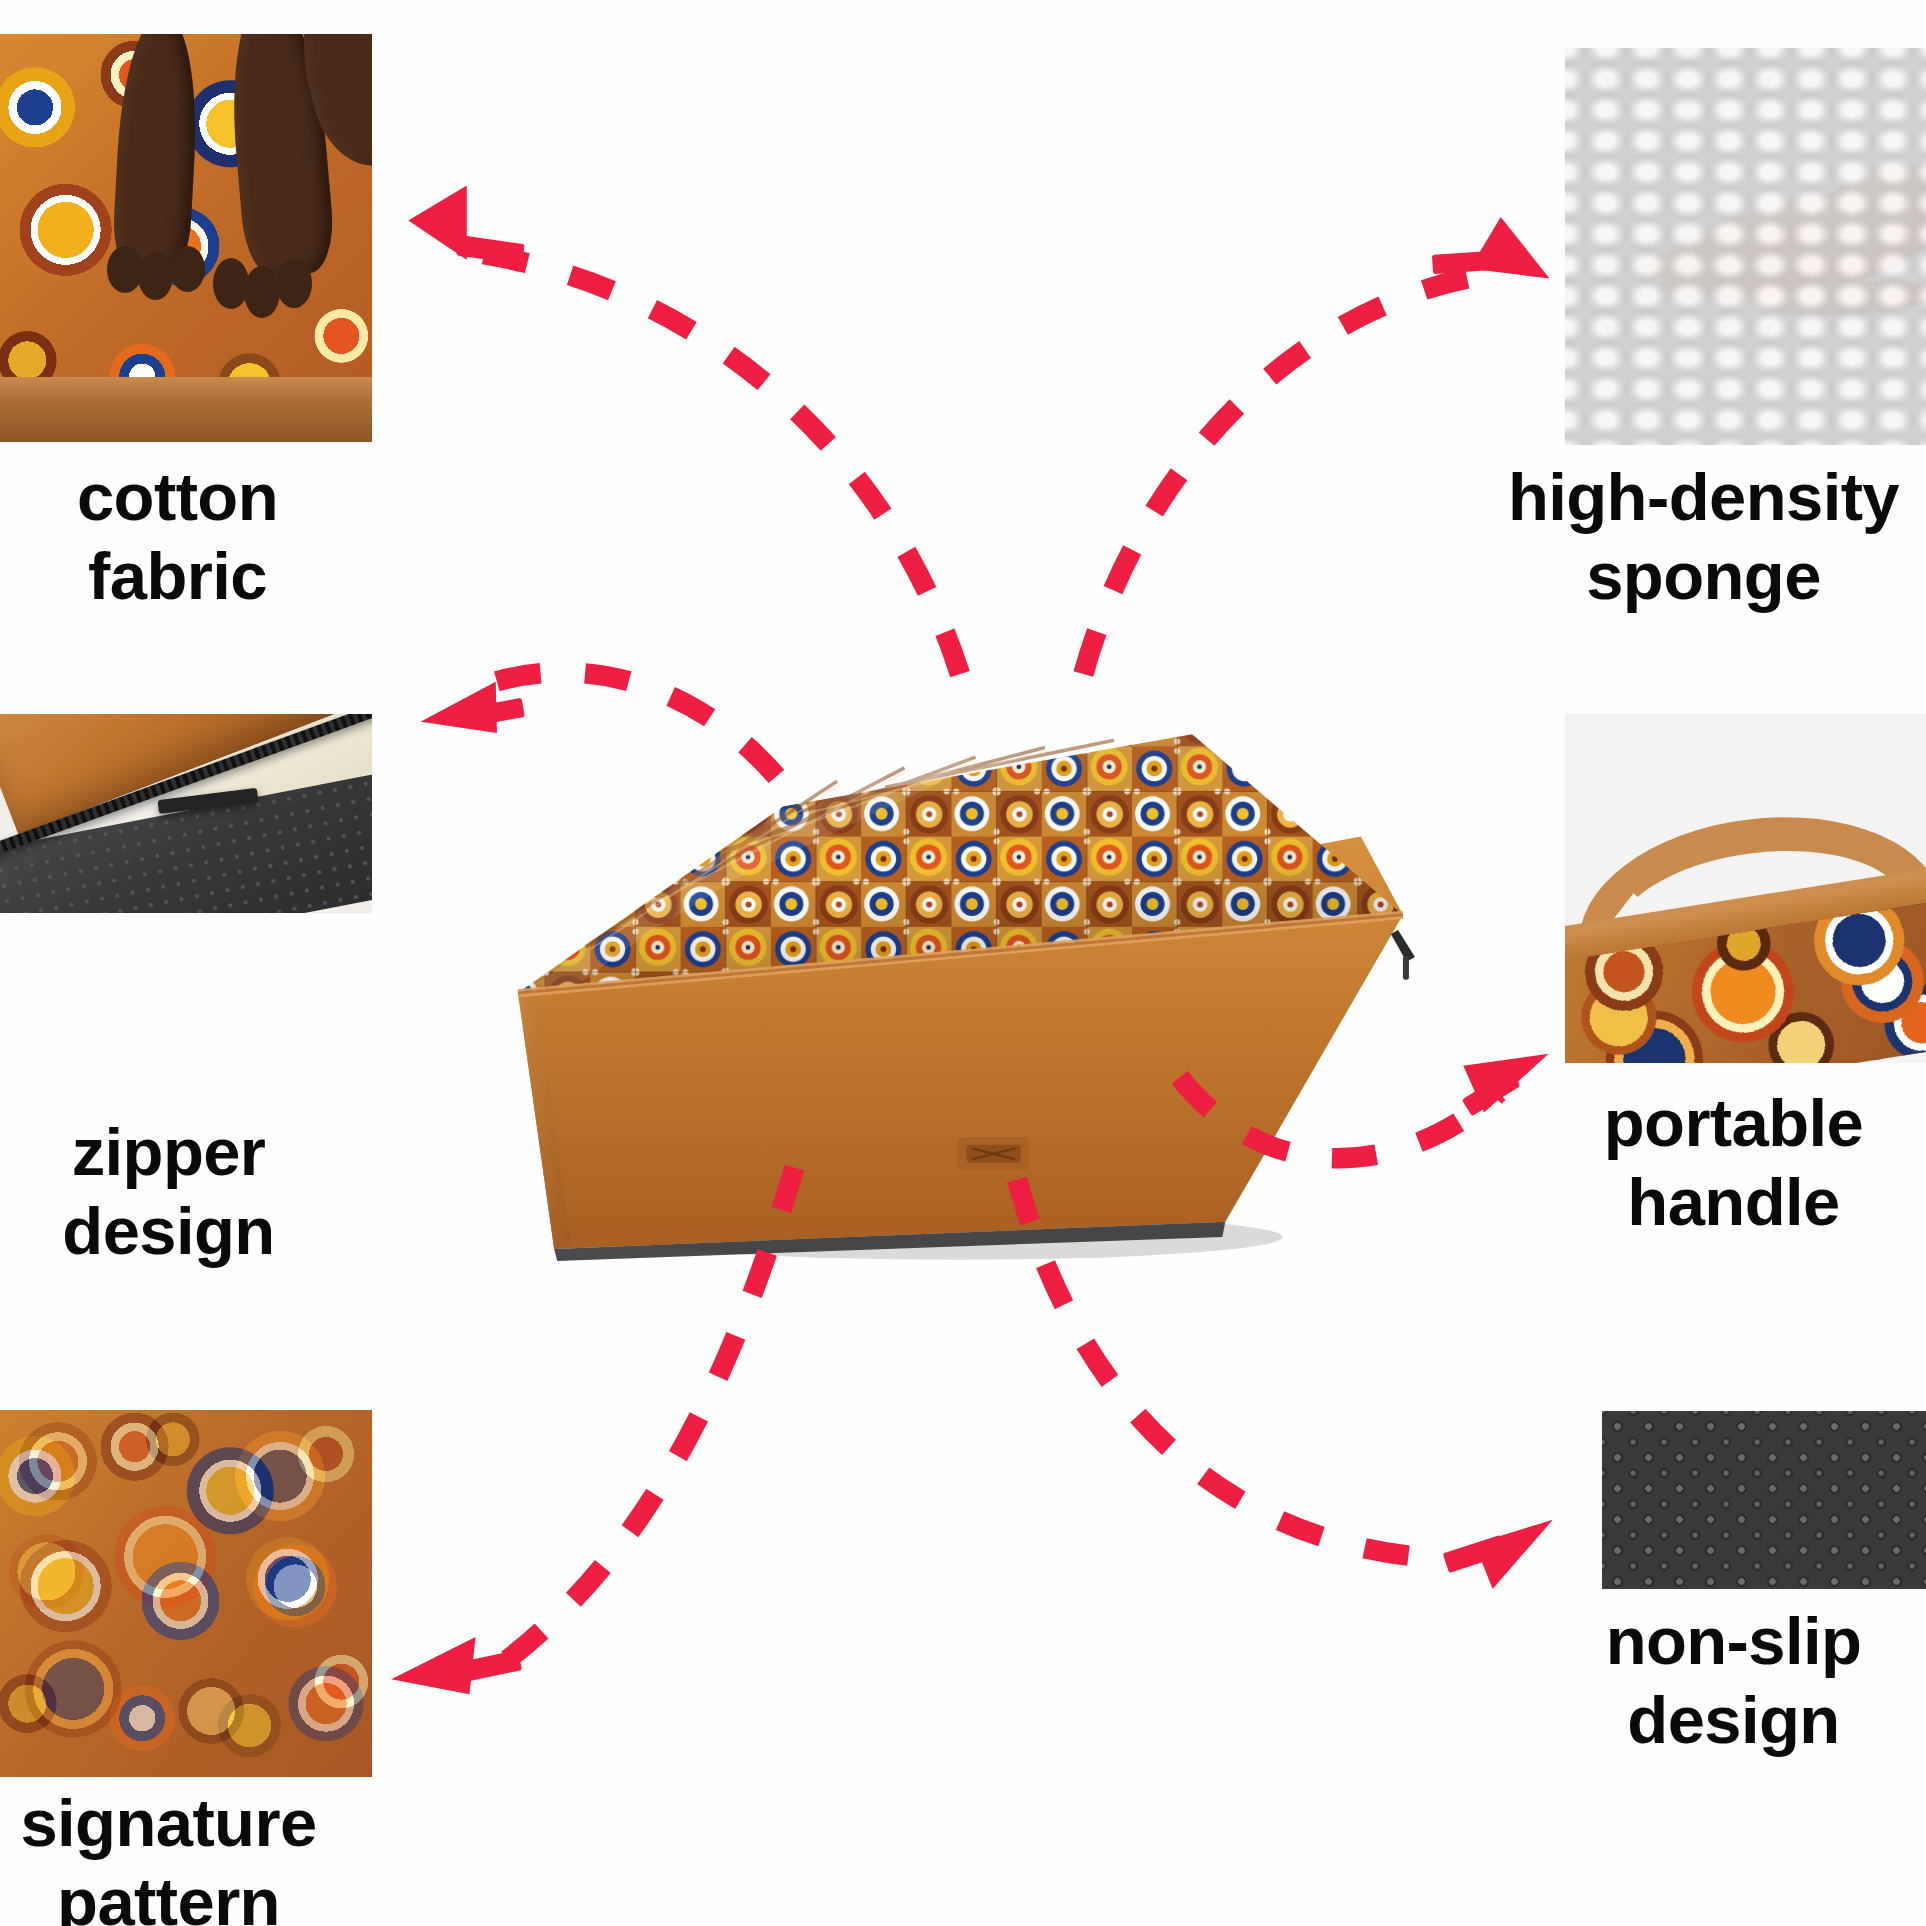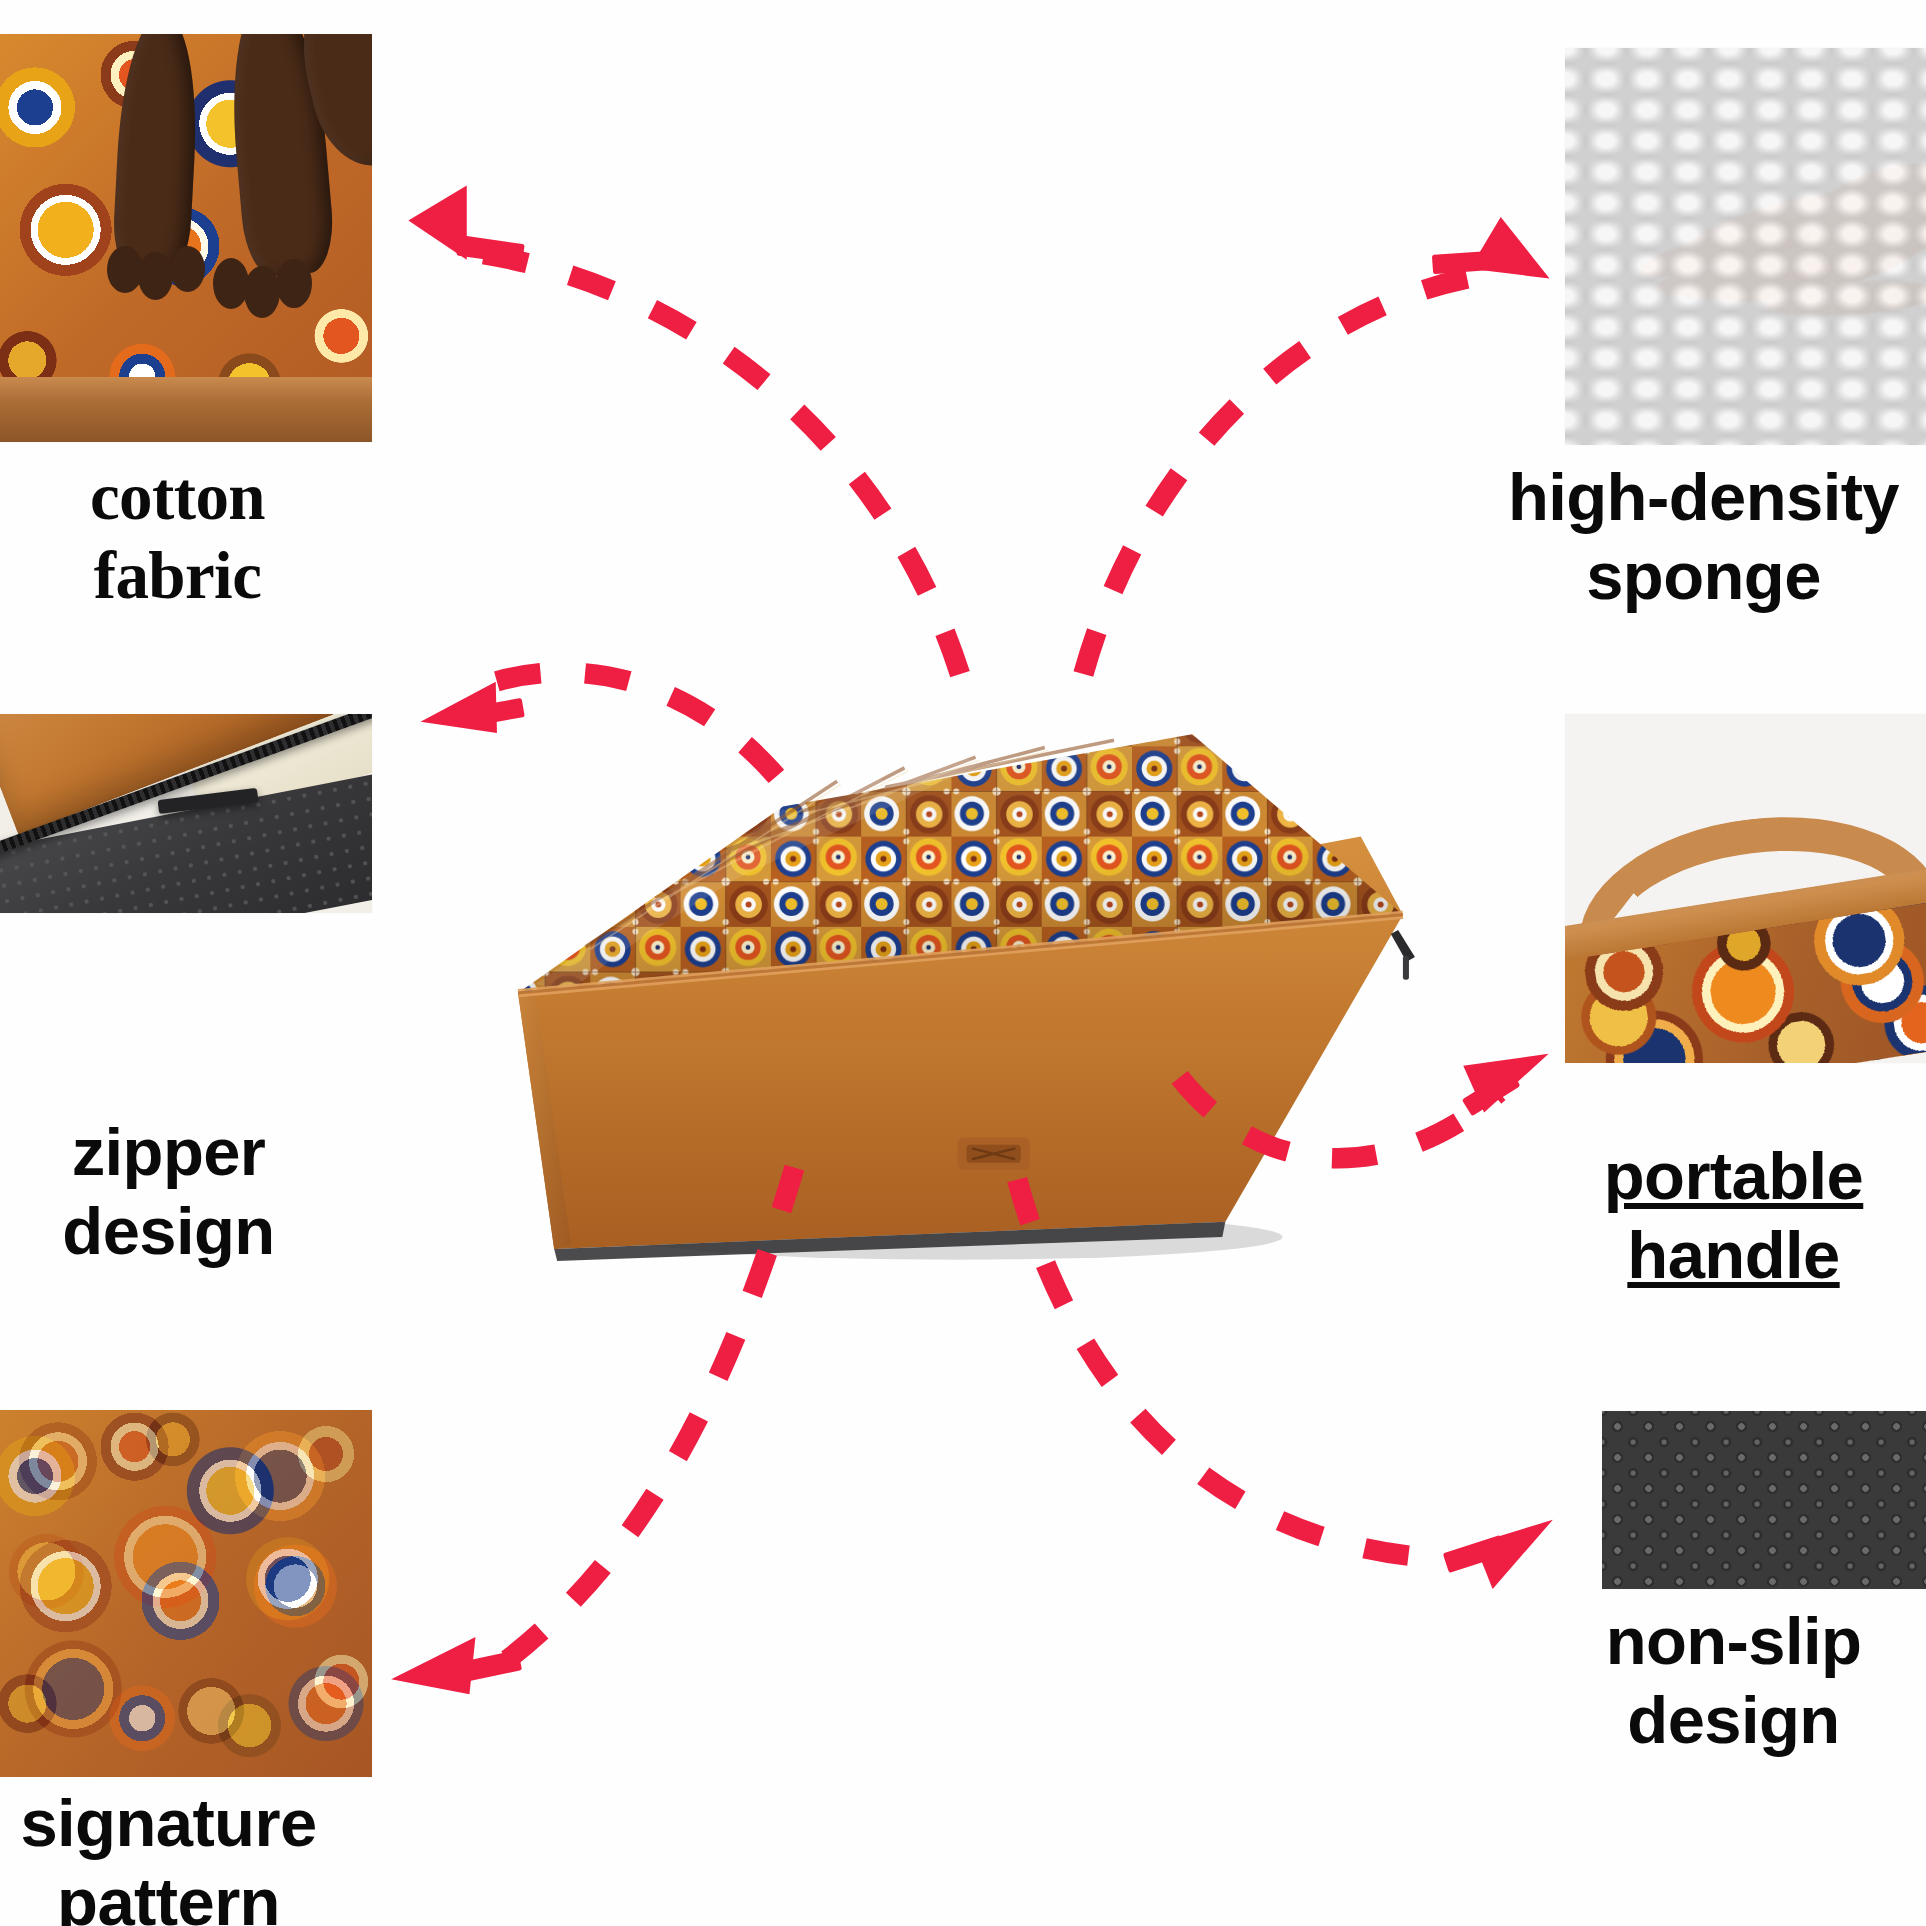--- a/index.html
+++ b/index.html
@@ -192,21 +192,21 @@
       <div class="toe" style="left:149px;top:218px;width:35px;height:48px;"></div>
       <div class="toe" style="left:181px;top:212px;width:35px;height:46px;"></div>
 
       <div class="leg" style="left:246px;top:-36px;width:90px;height:277px;transform:rotate(-5deg);"></div>
       <div class="toe" style="left:224px;top:224px;width:36px;height:51px;"></div>
       <div class="toe" style="left:255px;top:232px;width:36px;height:52px;"></div>
       <div class="toe" style="left:287px;top:225px;width:36px;height:49px;"></div>
 
       <div class="leg" style="left:319px;top:-48px;width:102px;height:181px;transform:rotate(-14deg);border-radius:40% 40% 50% 50%/50% 50% 40% 40%;"></div>
     </div>
-    <div class="cap left" style="left:0px;top:457px;width:355px;font-family:Liberation Serif, serif;">cotton
+    <div class="cap left" style="left:0px;top:457px;width:355px;">cotton
 fabric</div>
   </div>
 
   <div class="panel">
     <div class="thumb sponge" style="left:1565px;top:48px;width:379px;height:397px;">
       <div class="hand" style="left:102px;top:150px;width:277px;height:96px;transform:rotate(-12deg);"></div>
       <div class="hand" style="left:72px;top:181px;width:199px;height:37px;transform:rotate(-14deg);"></div>
       <div class="hand" style="left:90px;top:211px;width:181px;height:34px;transform:rotate(-8deg);"></div>
       <div class="hand" style="left:199px;top:234px;width:175px;height:32.5px;transform:rotate(-4deg);"></div>
       <div class="hand" style="left:241px;top:120px;width:169px;height:90px;transform:rotate(-16deg);"></div>
@@ -231,21 +231,21 @@
   <div class="panel">
     <div class="thumb handle" style="left:1565px;top:714px;width:379px;height:349px;">
       <div class="bg"></div>
       <div class="strapOuter"></div>
       <div class="strapBar"></div>
       <div class="piping"></div>
       <div class="fab">
           <div class="tex boho2"></div>
         </div>
     </div>
-    <div class="cap right" style="left:1541px;top:1136px;width:385px;text-decoration:underline;">portable
+    <div class="cap right" style="left:1541px;top:1083px;width:385px;">portable
 handle</div>
   </div>
 
   <div class="panel">
     <div class="thumb" style="left:-10.8px;top:1410px;width:383px;height:367px;">
       <div class="tex boho2"></div>
       <div class="tex boho" style="opacity:.55;"></div>
     </div>
     <div class="cap left" style="left:0px;top:1783px;width:337px;">signature
 pattern</div>

